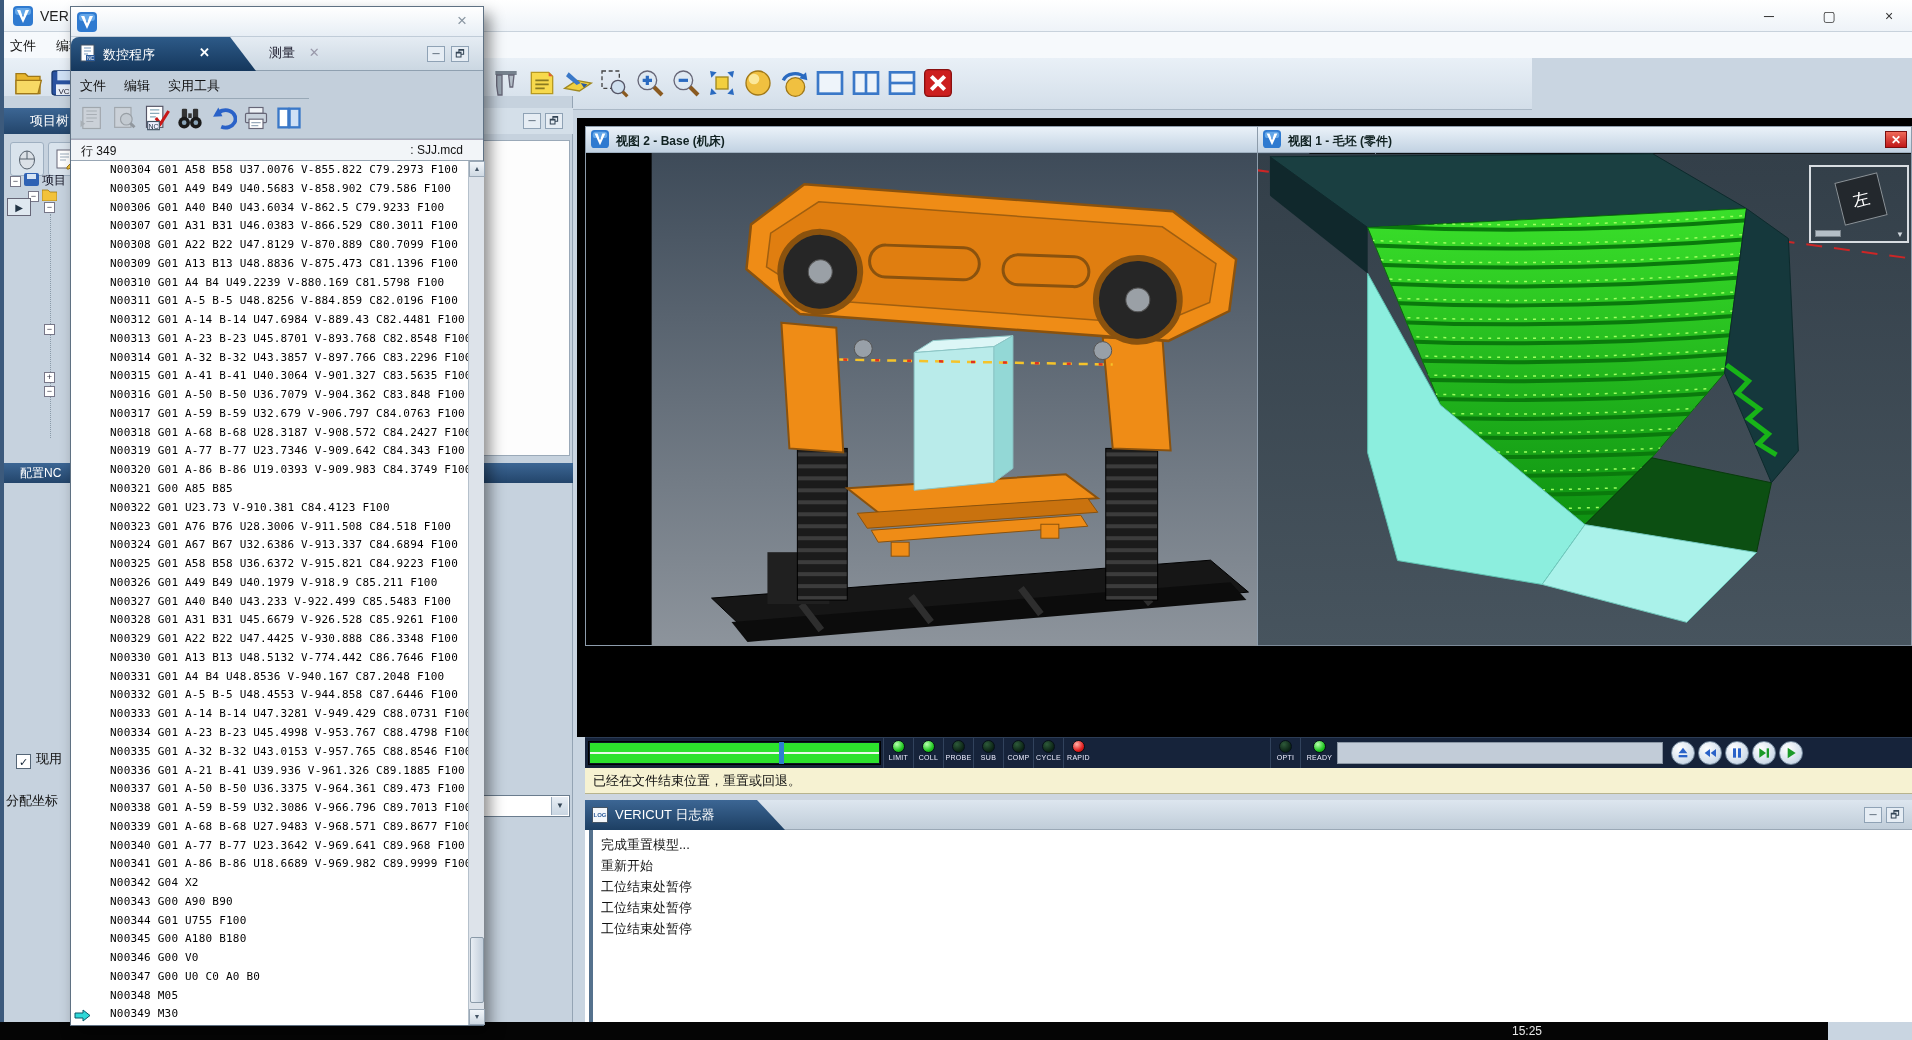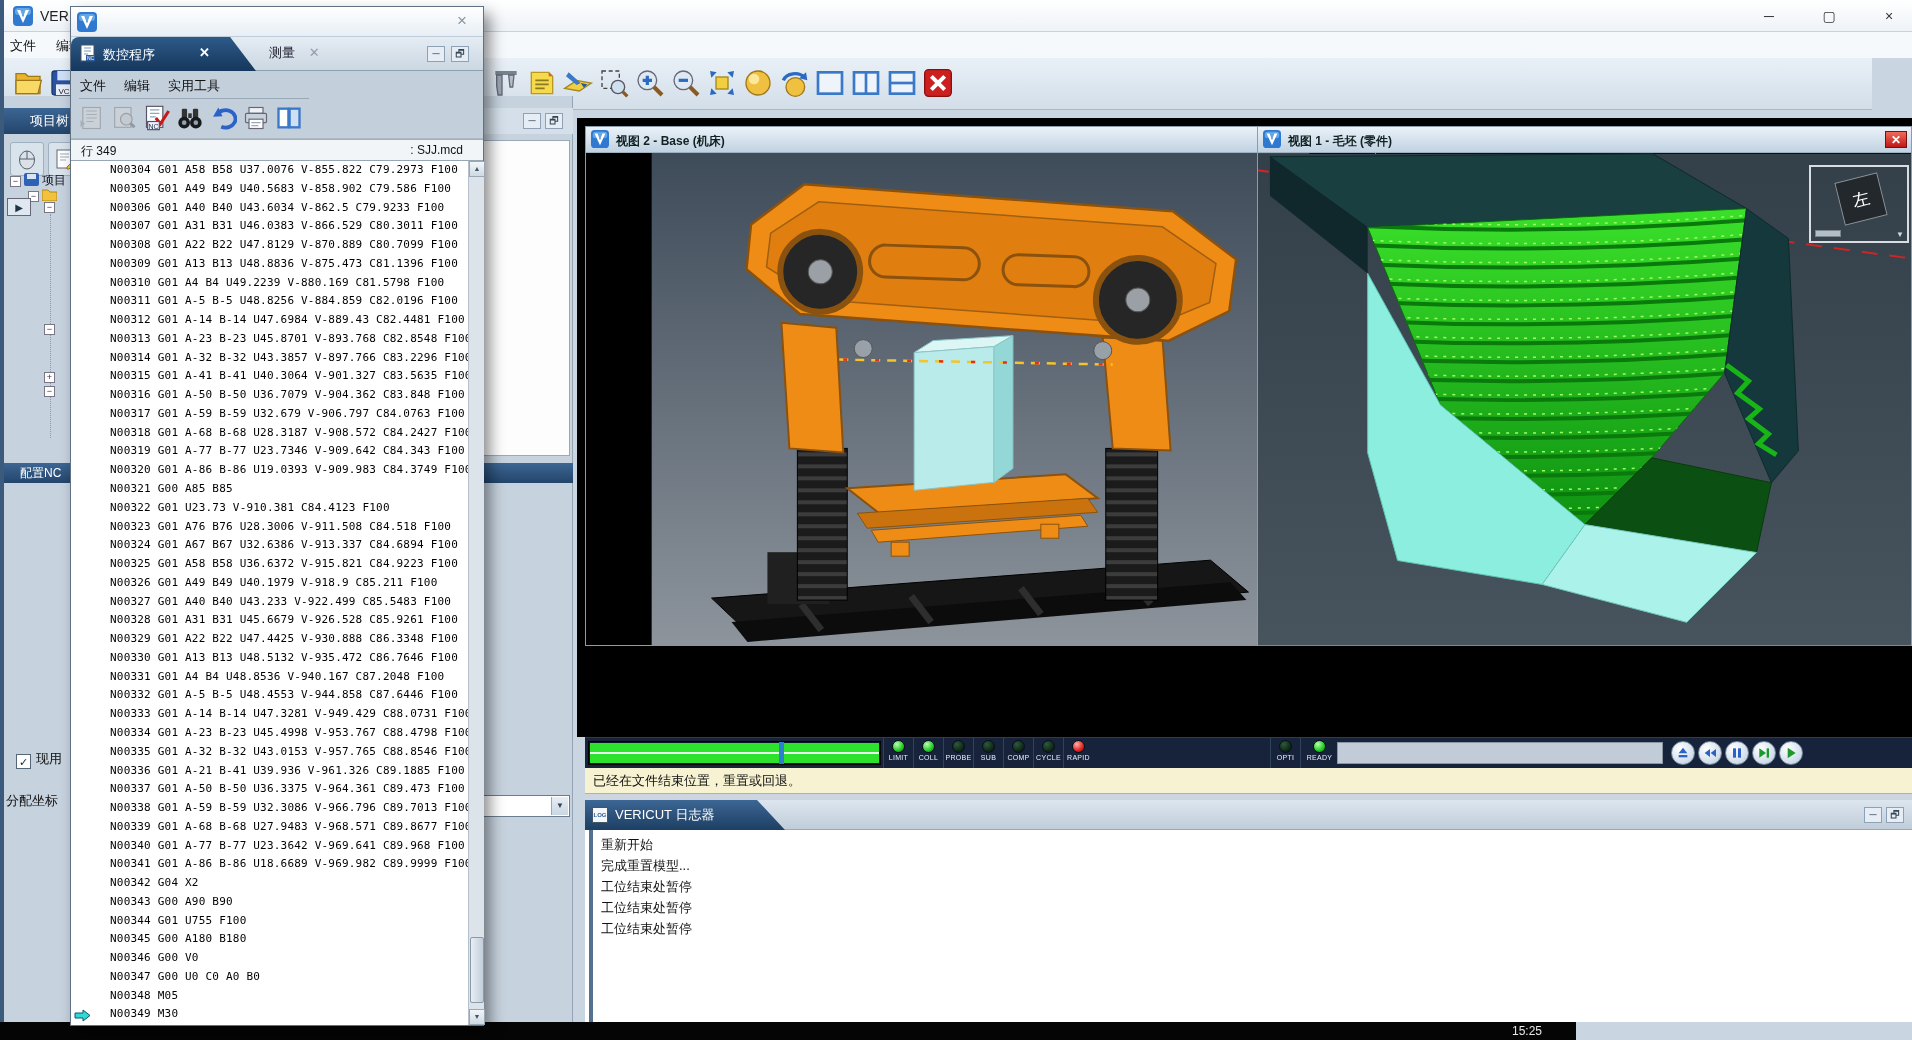--- a/index.html
+++ b/index.html
@@ -11,21 +11,21 @@
   
   #app-titlebar { left:0; top:0; width:1912px; height:32px;
     background:linear-gradient(#ffffff,#eef3f8); border-bottom:1px solid #c8d2dc; }
   #app-title { left:40px; top:8px; font-size:14px; color:#222; }
   .vlogo { width:20px; height:20px; }
   #app-logo { left:13px; top:6px; }
   .winbtn { top:3px; width:48px; height:26px; text-align:center; line-height:26px;
     font-size:14px; color:#333; }
   #app-menubar { left:0; top:32px; width:1912px; height:26px; background:#f6f9fc; }
   .menu-item { display:inline-block; padding:5px 10px; font-size:13px; color:#111; }
-  #toolbar-main { left:0; top:58px; width:1872px; height:52px;
+  #toolbar-main { left:0; top:58px; width:1532px; height:52px;
     background:linear-gradient(#e9f0f7,#d3dee9); border-bottom:1px solid #aab8c6; }
   .tbicon { display:inline-block; width:32px; height:32px; margin:0 2px; vertical-align:top; }
   #tb-left { position:absolute; left:10px; top:9px; }
   #tb-right { position:absolute; left:488px; top:9px; }
 
   
   #left-panel { left:4px; top:96px; width:569px; height:926px; background:#c6d2de;
     border-right:1px solid #94a4b4; }
   #lp-edge { left:0; top:0; width:4px; height:1040px; background:#3c5a7c; }
   #lp-header { position:absolute; left:0; top:12px; width:569px; height:26px; background:#d4dfe9; }
@@ -116,21 +116,21 @@
     background:linear-gradient(#dde6ef,#c0cdd9); border-bottom:1px solid #9aa8b6; }
   #log-tab { position:absolute; left:0; top:0; width:200px; height:30px; color:#fff;
     background:linear-gradient(#3c6694,#1d3f63); clip-path:polygon(0 0,86% 0,100% 100%,0 100%);
     font-size:13px; line-height:30px; }
   #log-tab .t { margin-left:30px; }
   #log-icon { position:absolute; left:7px; top:7px; width:16px; height:16px; background:#f4f7fa;
     border:1px solid #456; color:#2a5a9a; font-size:6px; font-weight:bold; text-align:center; line-height:15px; }
   #log-body { position:absolute; left:4px; top:30px; width:1323px; height:192px; background:#fff;
     border-left:4px solid #55718d; padding:4px 8px; }
   .log-entry { font-size:13px; color:#111; line-height:21px; white-space:pre; }
-  #taskbar { left:0; top:1022px; width:1576px; height:18px; background:#050505; }
+  #taskbar { left:0; top:1022px; width:1828px; height:18px; background:#050505; }
   #clock { position:absolute; left:1512px; top:2px; color:#e8e8e8; font-size:12px; }
 
   
   #nc-window { left:70px; top:6px; width:414px; height:1020px; background:#b9c6d3;
     border:1px solid #5f7183; box-shadow:6px 8px 14px rgba(0,0,0,.45); z-index:20; }
   #nc-titlebar { position:absolute; left:0; top:0; width:412px; height:30px;
     background:linear-gradient(#ffffff,#e7eef5); border-bottom:1px solid #c0ccd8; }
   #nc-titlebar .vlogo { position:absolute; left:6px; top:5px; }
   #nc-close { position:absolute; right:10px; top:4px; width:22px; height:20px; color:#8a96a2;
     font-size:17px; text-align:center; line-height:20px; }
@@ -515,22 +515,22 @@
 <div class="abs" id="log-panel">
   <div id="log-header">
     <div id="log-tab">
       <span id="log-icon">LOG</span>
       <span class="t">VERICUT 日志器</span>
     </div>
     <span class="mini-btn" style="right:30px; top:7px;">─</span>
     <span class="mini-btn" style="right:8px; top:7px;">🗗</span>
   </div>
   <div id="log-body">
+      <div class="log-entry">完成重置模型...</div>
       <div class="log-entry">重新开始</div>
-      <div class="log-entry">完成重置模型...</div>
       <div class="log-entry">工位结束处暂停</div>
       <div class="log-entry">工位结束处暂停</div>
       <div class="log-entry">工位结束处暂停</div>
     </div>
 </div>
 
 <div class="abs" id="taskbar">
   <span id="clock">15:25</span>
 </div>
 
@@ -646,21 +646,21 @@
       <div class="nc-line">N00320 G01 A-86 B-86 U19.0393 V-909.983 C84.3749 F100</div>
       <div class="nc-line">N00321 G00 A85 B85</div>
       <div class="nc-line">N00322 G01 U23.73 V-910.381 C84.4123 F100</div>
       <div class="nc-line">N00323 G01 A76 B76 U28.3006 V-911.508 C84.518 F100</div>
       <div class="nc-line">N00324 G01 A67 B67 U32.6386 V-913.337 C84.6894 F100</div>
       <div class="nc-line">N00325 G01 A58 B58 U36.6372 V-915.821 C84.9223 F100</div>
       <div class="nc-line">N00326 G01 A49 B49 U40.1979 V-918.9 C85.211 F100</div>
       <div class="nc-line">N00327 G01 A40 B40 U43.233 V-922.499 C85.5483 F100</div>
       <div class="nc-line">N00328 G01 A31 B31 U45.6679 V-926.528 C85.9261 F100</div>
       <div class="nc-line">N00329 G01 A22 B22 U47.4425 V-930.888 C86.3348 F100</div>
-      <div class="nc-line">N00330 G01 A13 B13 U48.5132 V-935.472 C86.7646 F100</div>
+      <div class="nc-line">N00330 G01 A13 B13 U48.5132 V-774.442 C86.7646 F100</div>
       <div class="nc-line">N00331 G01 A4 B4 U48.8536 V-940.167 C87.2048 F100</div>
       <div class="nc-line">N00332 G01 A-5 B-5 U48.4553 V-944.858 C87.6446 F100</div>
       <div class="nc-line">N00333 G01 A-14 B-14 U47.3281 V-949.429 C88.0731 F100</div>
       <div class="nc-line">N00334 G01 A-23 B-23 U45.4998 V-953.767 C88.4798 F100</div>
       <div class="nc-line">N00335 G01 A-32 B-32 U43.0153 V-957.765 C88.8546 F100</div>
       <div class="nc-line">N00336 G01 A-21 B-41 U39.936 V-961.326 C89.1885 F100</div>
       <div class="nc-line">N00337 G01 A-50 B-50 U36.3375 V-964.361 C89.473 F100</div>
       <div class="nc-line">N00338 G01 A-59 B-59 U32.3086 V-966.796 C89.7013 F100</div>
       <div class="nc-line">N00339 G01 A-68 B-68 U27.9483 V-968.571 C89.8677 F100</div>
       <div class="nc-line">N00340 G01 A-77 B-77 U23.3642 V-969.641 C89.968 F100</div>

